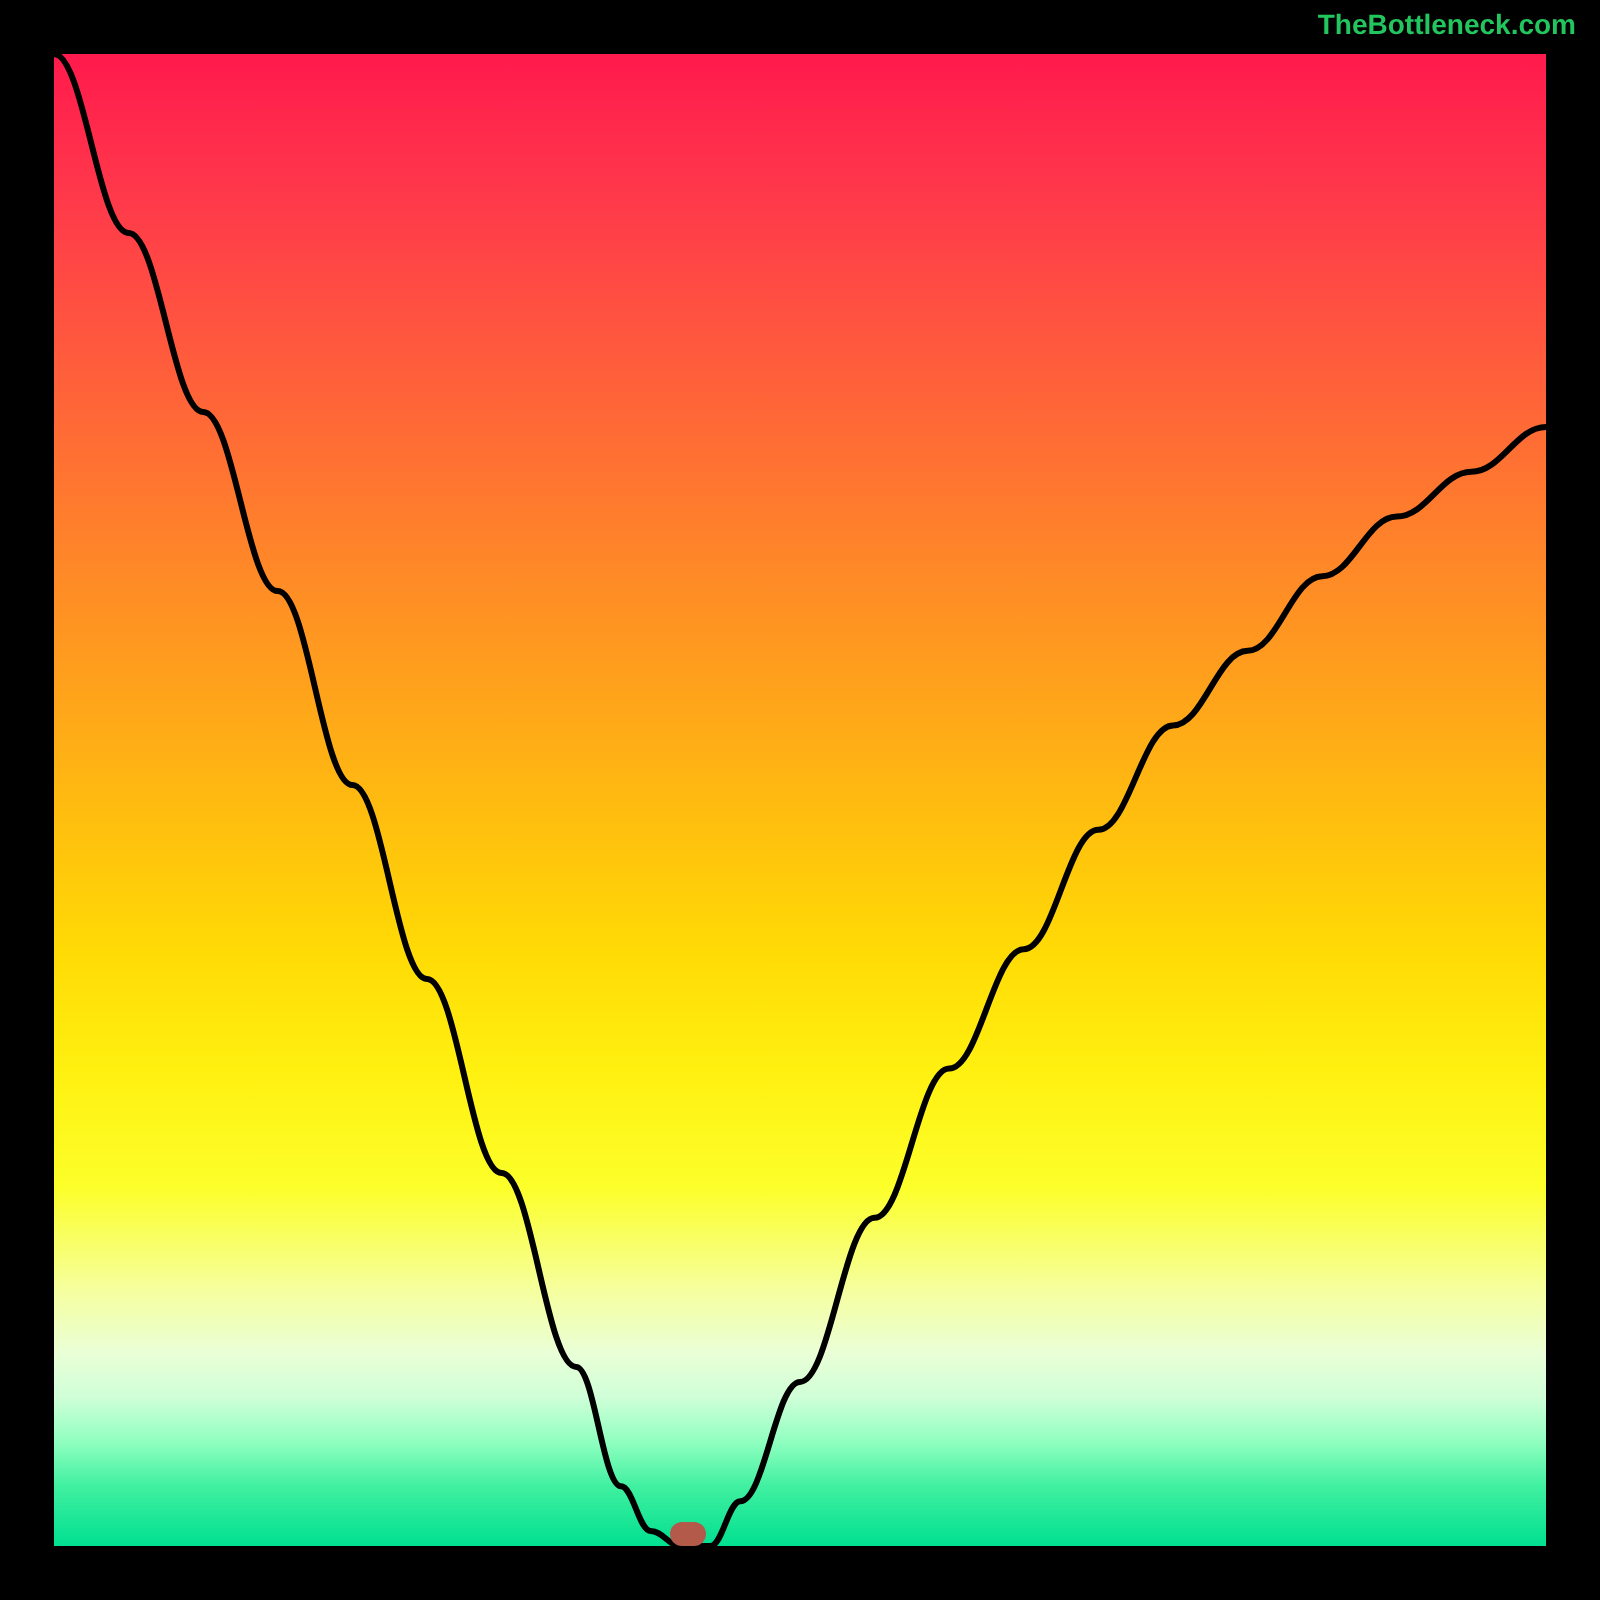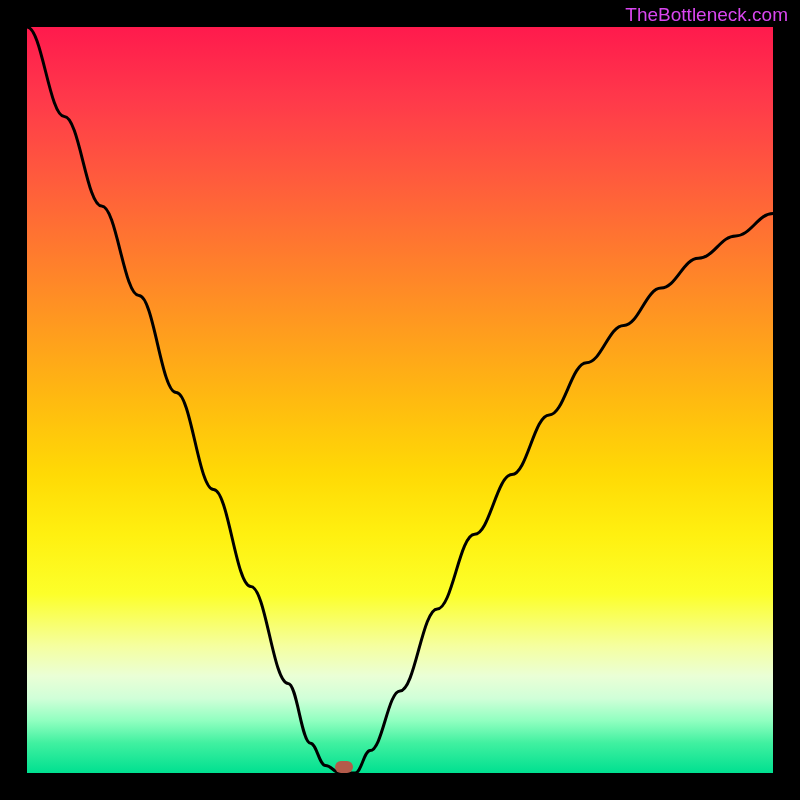--- a/index.html
+++ b/index.html
@@ -8,23 +8,23 @@
     height: 800px;
     background: #000;
     position: relative;
     font-family: Arial, sans-serif;
     overflow: hidden;
   }
   .watermark {
     position: absolute;
     top: 4px;
     right: 12px;
-    color: #d946ef;
-    font-size: 19px;
-    font-weight: 400;
+    color: #22c55e;
+    font-size: 14px;
+    font-weight: 700;
     z-index: 10;
   }
   .plot-area {
     position: absolute;
     left: 27px;
     top: 27px;
     width: 746px;
     height: 746px;
     background: linear-gradient(to bottom,
       #ff1a4d 0%,

